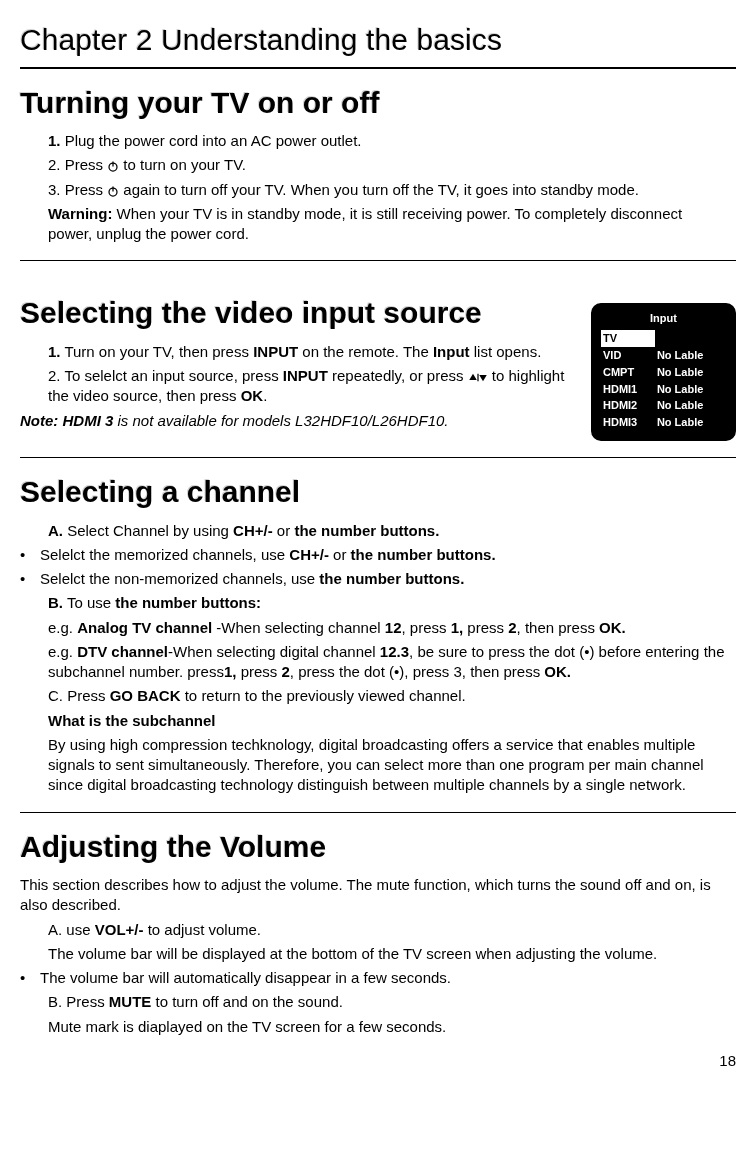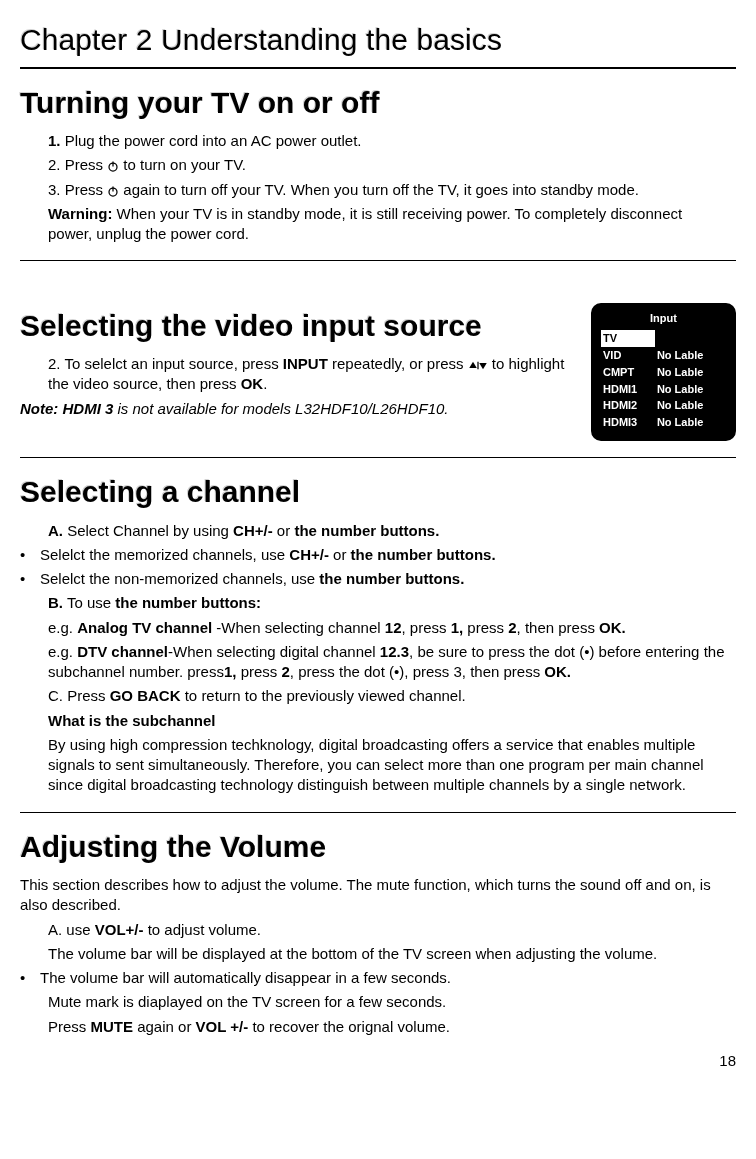--- a/index.html
+++ b/index.html
@@ -143,20 +143,23 @@
 <hr class="thinrule">
 
 <div class="rowflex">
   <div class="textcol">
     <h2 class="section">
       <span class="shadow">Selecting the video input source</span>
       <span>Selecting the video input source</span>
     </h2>
     <div class="body">
       <div class="line">
+        <span class="bold">1.</span><span> Turn on your TV, then press </span><span class="bold">INPUT</span><span> on the remote. The </span><span class="bold">Input</span><span> list opens.</span>
+      </div>
+      <div class="line">
         <span>2. To selelct an input source, press </span><span class="bold">INPUT</span><span> repeatedly, or press </span><svg class="icon" width="20" height="11" viewBox="0 0 32 16">
             <polygon points="8,2 14,12 2,12" fill="#000"></polygon>
             <rect x="15" y="2" width="2" height="12" fill="#000"></rect>
             <polygon points="24,14 30,4 18,4" fill="#000"></polygon>
           </svg><span> to highlight the video source, then press </span><span class="bold">OK</span><span>.</span>
       </div>
       <div class="line italic" style="margin-left:-20px;">
         <span class="bold">Note: HDMI 3</span><span> is not available for models L32HDF10/L26HDF10.</span>
       </div>
     </div>
@@ -237,19 +240,19 @@
 <div class="line" style="margin:4px 0;">This section describes how to adjust the volume. The mute function, which turns the sound off and on, is also described.</div>
 <div class="body">
   <div class="line">
     <span>A. use </span><span class="bold">VOL+/-</span><span> to adjust volume.</span>
   </div>
   <div class="line indent">The volume bar will be displayed at the bottom of the TV screen when adjusting the volume.</div>
   <div class="bullet" style="margin-left:-20px;">
     <div class="dot">•</div>
     <div>The volume bar will automatically disappear in a few seconds.</div>
   </div>
+  <div class="line">
+    <span>B. Press </span><span class="bold">MUTE</span><span> to turn off and on the sound.</span>
+  </div>
   <div class="line indent">Mute mark is diaplayed on the TV screen for a few seconds.</div>
-  <div class="line indent">
-    <span>Press </span><span class="bold">MUTE</span><span> again or </span><span class="bold">VOL +/-</span><span> to recover the orignal volume.</span>
-  </div>
 </div>
 
 <div class="pagenum">18</div>
 
 </body></html>

